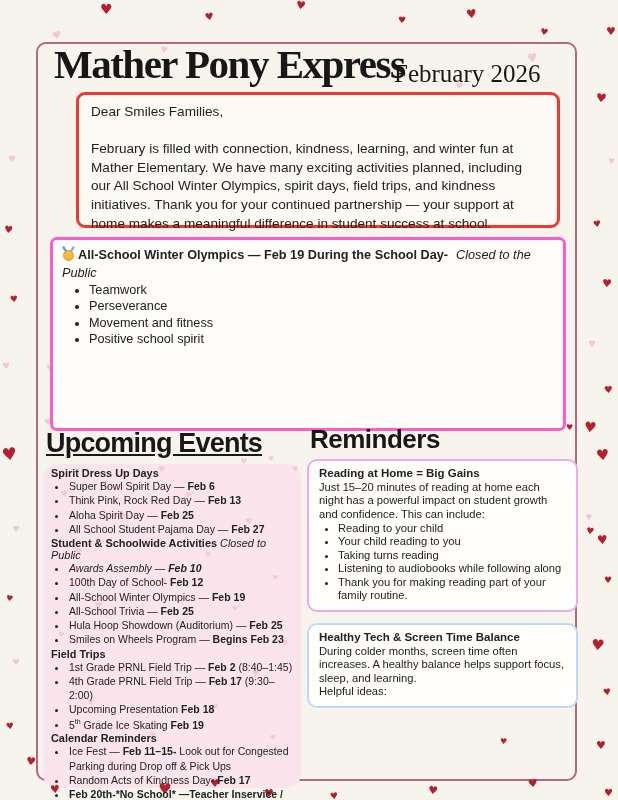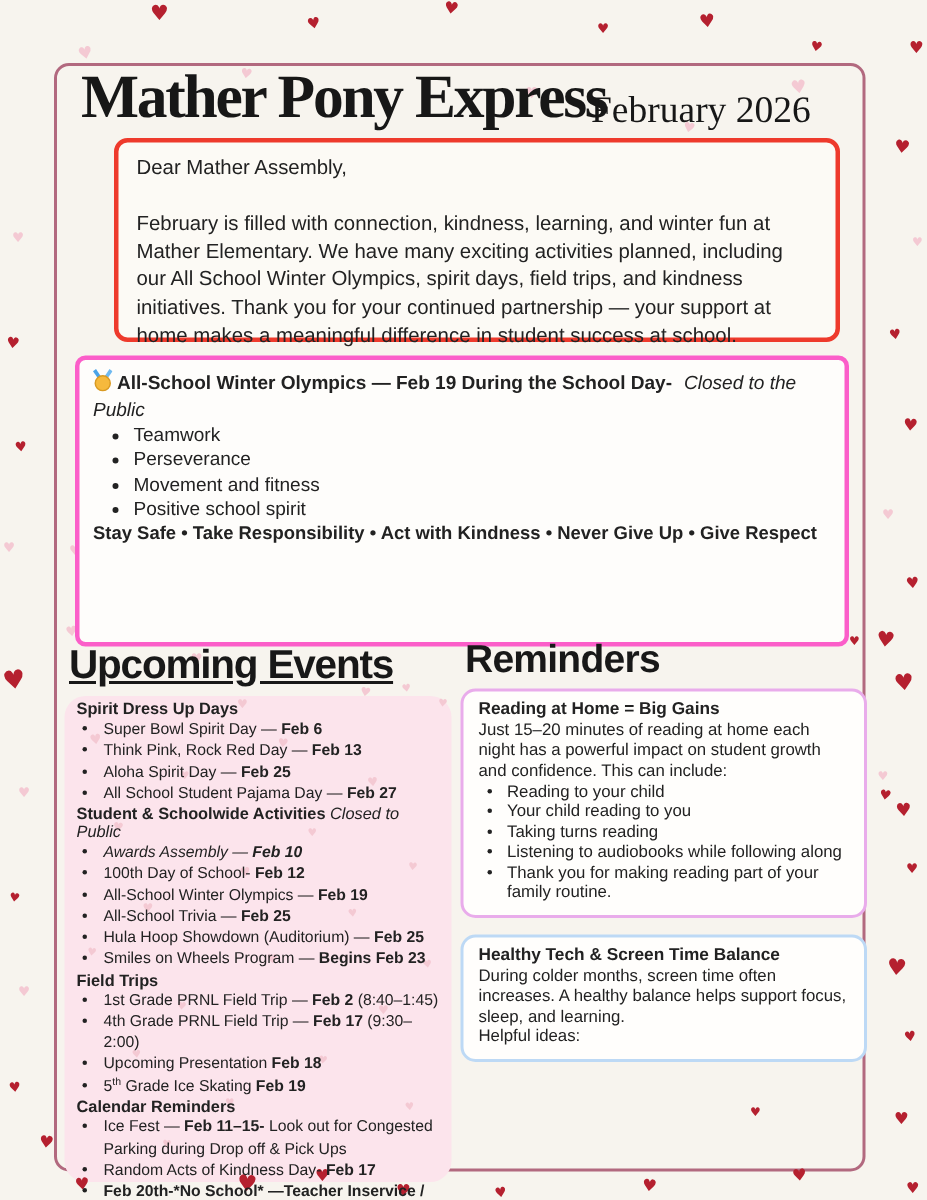--- a/index.html
+++ b/index.html
@@ -141,41 +141,40 @@
       <span class="heart" style="left: 46px; top: 364px; font-size: 9px; color: rgb(244, 201, 211); transform: rotate(0deg);">♥</span>
       <span class="heart" style="left: 44px; top: 418px; font-size: 9px; color: rgb(244, 201, 211); transform: rotate(-8deg);">♥</span>
     </div>
 
   <div class="masthead">
     <h1>Mather Pony Express</h1>
     <div class="issue-date">February 2026</div>
   </div>
 
   <section class="intro">
-    <p class="greet">Dear Mather Assembly,</p>
+    <p class="greet">Dear Smiles Families,</p>
     <p class="ibody">February is filled with connection, kindness, learning, and winter fun at Mather Elementary. We have many exciting activities planned, including our All School Winter Olympics, spirit days, field trips, and kindness initiatives. Thank you for your continued partnership — your support at home makes a meaningful difference in student success at school.</p>
   </section>
 
   <section class="olympics">
     <p class="oly-head">
       <span class="medal">
         <svg width="13" height="15" viewBox="0 0 13 15">
           <polygon points="2,0 6,6 4.5,8 0,1.5" fill="#4aa3e8"></polygon>
           <polygon points="11,0 7,6 8.5,8 13,1.5" fill="#6fb9f0"></polygon>
           <circle cx="6.5" cy="9.5" r="5" fill="#f6b93d" stroke="#d99a22" stroke-width="1"></circle>
         </svg>
       </span><b>All-School Winter Olympics — Feb 19 During the School Day-</b><i class="seg-i">Closed to the Public</i>
     </p>
     <ul class="plain">
         <li>Teamwork</li>
         <li>Perseverance</li>
         <li>Movement and fitness</li>
         <li>Positive school spirit</li>
       </ul>
-    <p class="stang">Stay Safe • Take Responsibility • Act with Kindness • Never Give Up • Give Respect</p>
   </section>
 
   <div class="events-panel"></div>
   <h2 class="events-h">Upcoming Events</h2>
   <div class="events-body">
     <div id="evt-sections">
         <div class="evt-sec">
           <h3><span class="seg-b">Spirit Dress Up Days</span></h3>
           <ul>
             <li><span>Super Bowl Spirit Day — </span><span class="seg-b">Feb 6</span></li>

